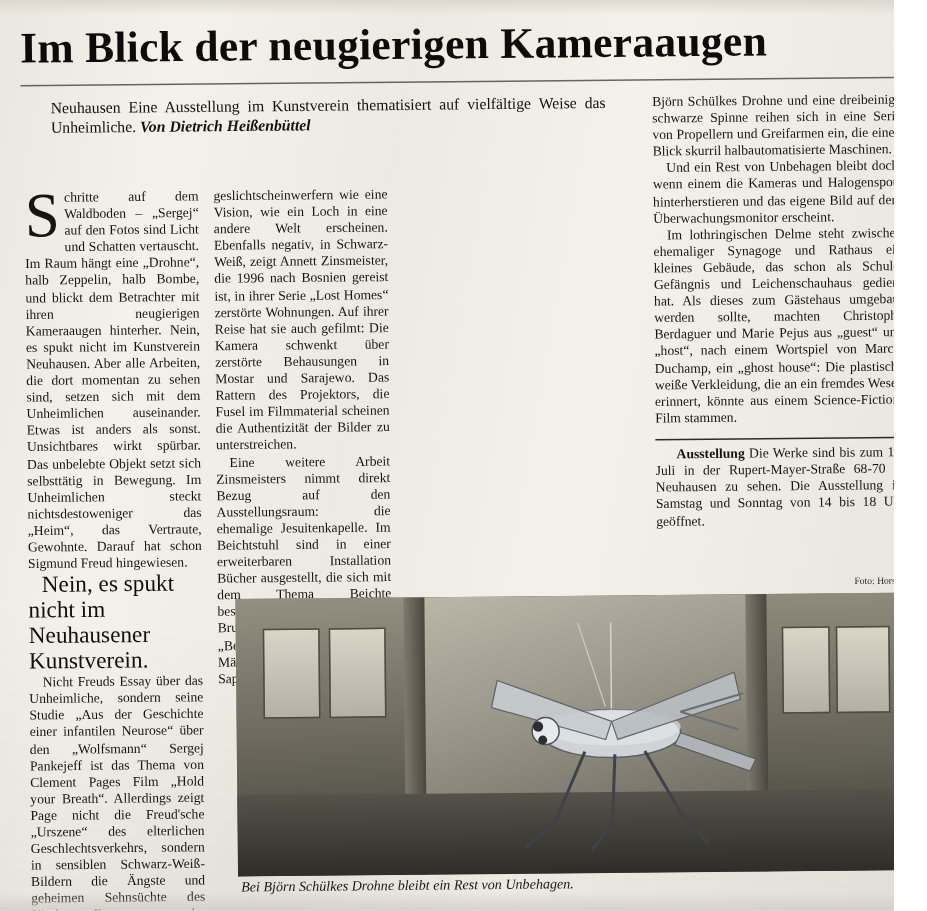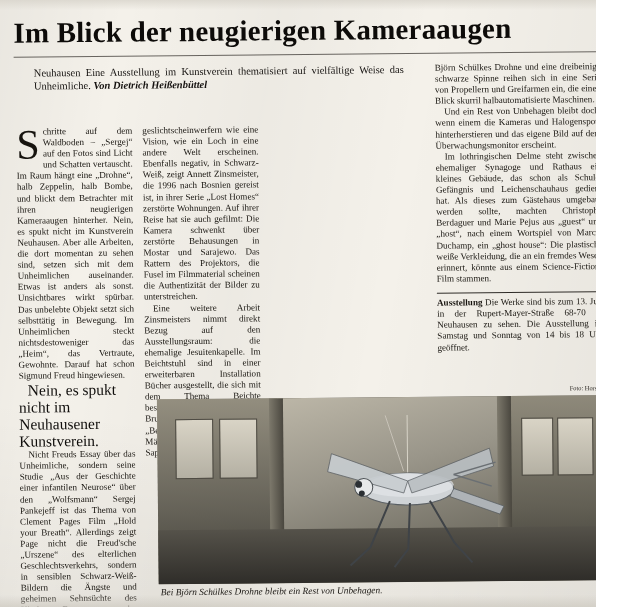--- a/index.html
+++ b/index.html
@@ -119,21 +119,21 @@
 
   
   .infoblock {
     margin-top: 8px;
     border-top: 1px solid #2e2b27;
     padding-top: 4px;
     font-size: 9.1px;
     line-height: 11.2px;
     text-align: justify;
   }
-  .infoblock .lbl { font-weight: bold; }
+  .infoblock .lbl { font-weight: bold; margin-left: 14px; }
 
   
   #photo {
     position: absolute;
     left: 156px;
     top: 398px;
     width: 458px;
     height: 185px;
     overflow: hidden;
     background: #6e6a5f;

